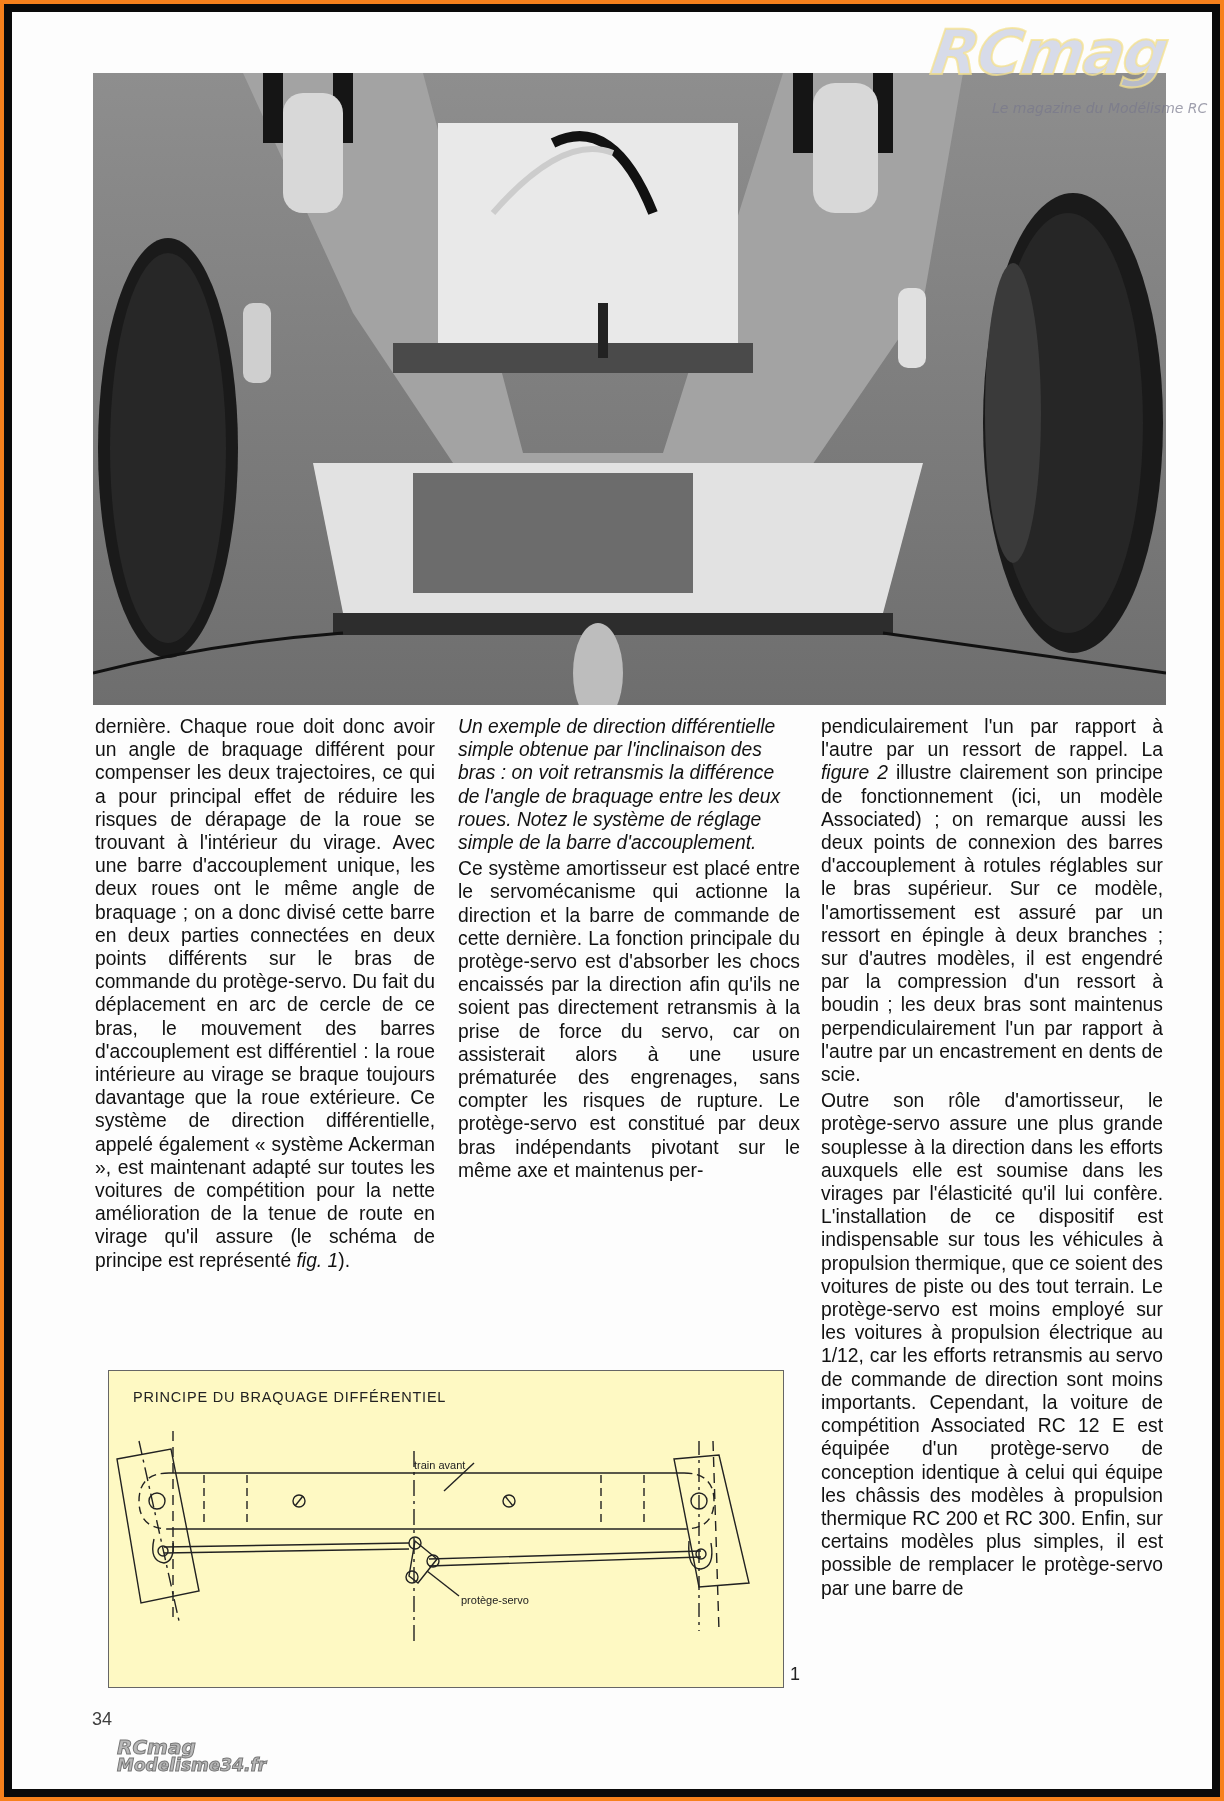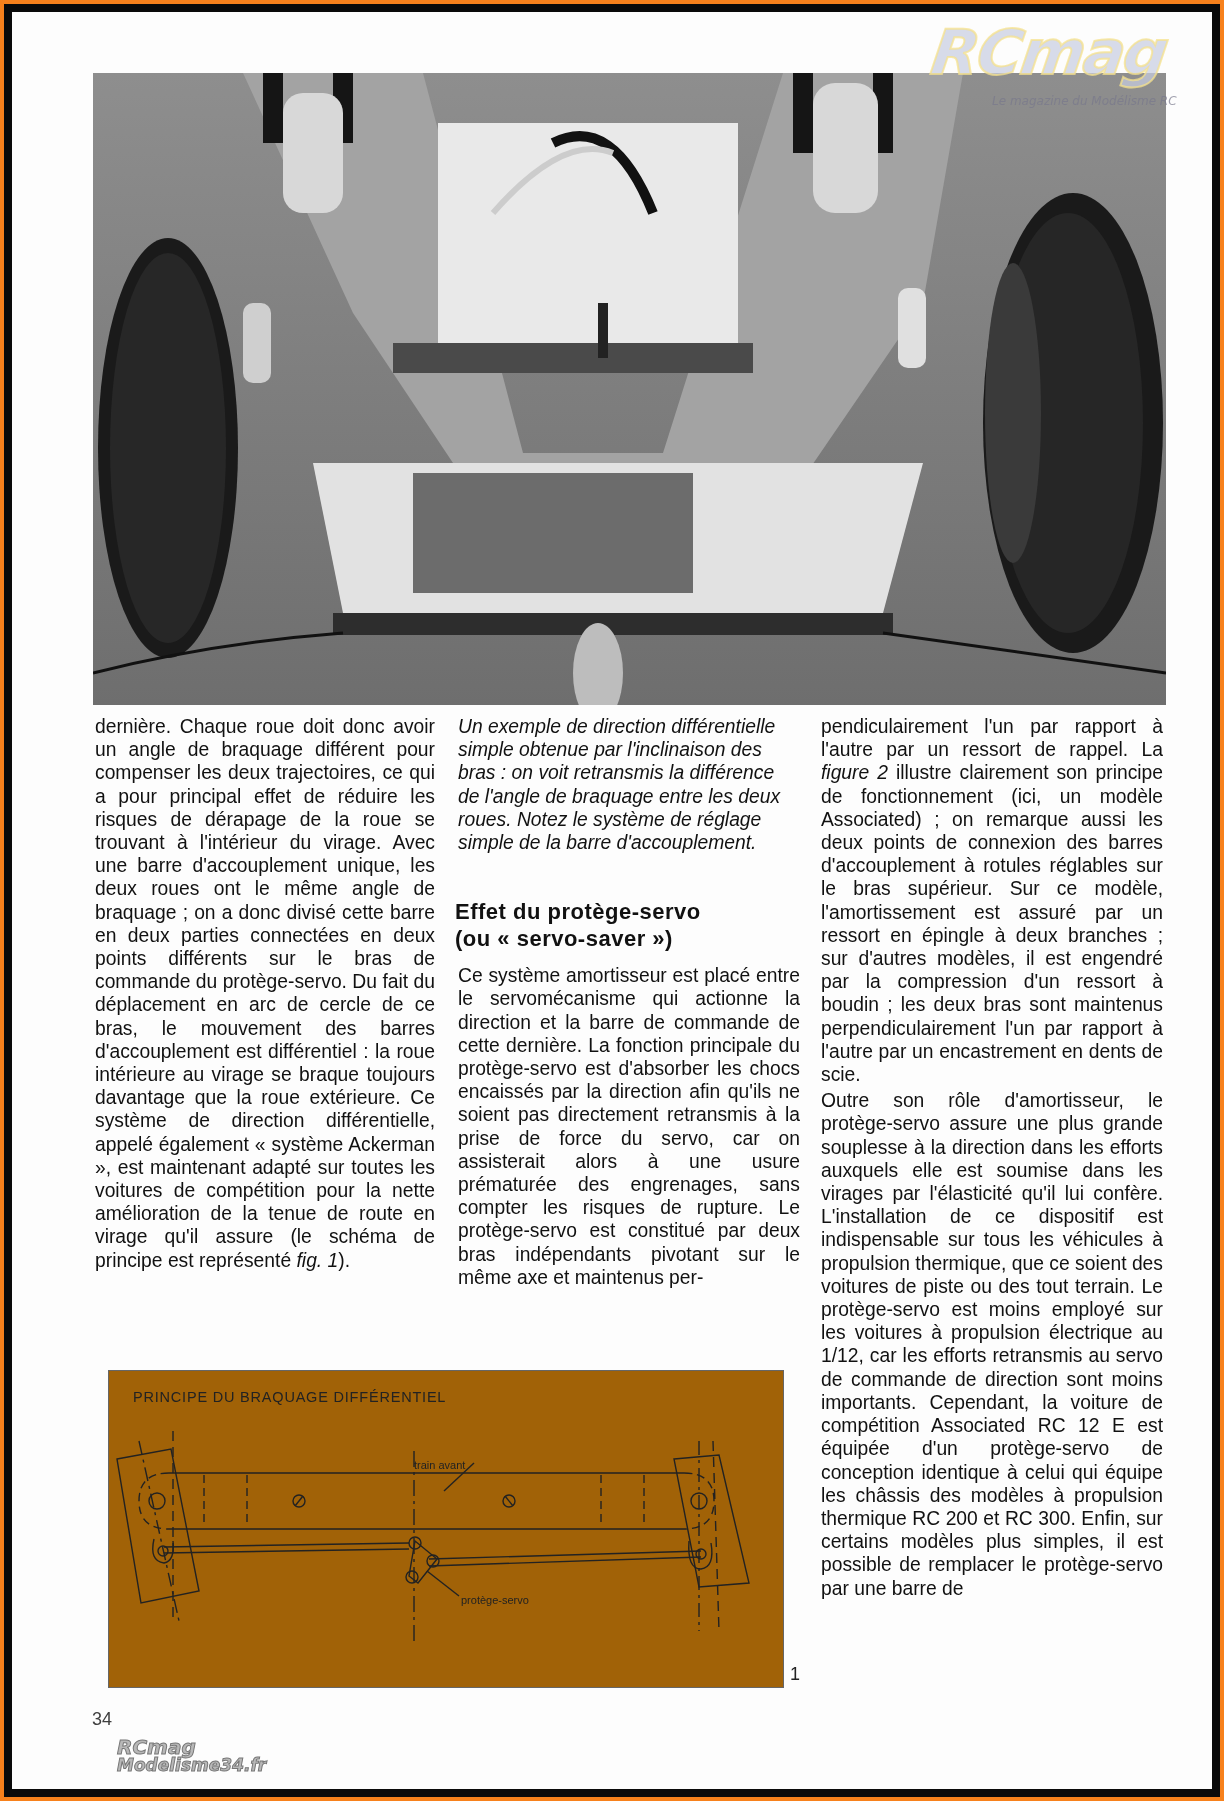--- a/index.html
+++ b/index.html
@@ -29,22 +29,22 @@
     font-weight: bold; font-style: italic;
     font-size: 62px; line-height: 62px;
     color: rgba(200,205,225,0.72);
     -webkit-text-stroke: 2px rgba(245,225,140,0.75);
     letter-spacing: -2px;
     transform: skewX(-8deg);
     display: inline-block;
   }
   .wm-top .tag {
     font-family: "DejaVu Sans", sans-serif; font-style: italic;
-    font-size: 12px; color: rgba(120,120,140,0.7);
-    margin-top: 10px; margin-left: 60px;
+    font-size: 14px; color: rgba(120,120,140,0.7);
+    margin-top: 16px; margin-left: 60px;
   }
   
   .photo {
     position: absolute; left: 81px; top: 61px; width: 1073px; height: 632px;
     background: #8f8f8f;
     overflow: hidden;
   }
   .photo svg { display: block; }
   
   .col {
@@ -62,21 +62,21 @@
   .heading {
     font-weight: bold; font-size: 22px; line-height: 27px;
     margin-top: 44px; margin-bottom: 12px;
     letter-spacing: 0.5px; text-align: left;
   }
   .it { font-style: italic; }
   
   .figure {
     position: absolute; left: 96px; top: 1358px; width: 674px; height: 316px;
     border: 1.5px solid #666;
-    background: #a16207;
+    background: #fef9c3;
   }
   .fig-title {
     position: absolute; left: 24px; top: 18px;
     font-size: 14.5px; letter-spacing: 0.8px; color: #222;
   }
   .fig-num {
     position: absolute; left: 778px; top: 1652px; font-size: 18px; color: #222;
   }
   .page-num {
     position: absolute; left: 80px; top: 1697px; font-size: 18px; color: #404040;
@@ -160,24 +160,20 @@
       <path d="M790 560 Q930 580 1073 600" stroke="#111" stroke-width="3" fill="none"></path>
     </svg>
   </div>
 
   <div class="col col1">
     <p><span>dernière. Chaque roue doit donc avoir un angle de braquage différent pour compenser les deux trajectoires, ce qui a pour principal effet de réduire les risques de dérapage de la roue se trouvant à l'intérieur du virage. Avec une barre d'accouplement unique, les deux roues ont le même angle de braquage ; on a donc divisé cette barre en deux parties connectées en deux points différents sur le bras de commande du protège-servo. Du fait du déplacement en arc de cercle de ce bras, le mouvement des barres d'accouplement est différentiel : la roue intérieure au virage se braque toujours davantage que la roue extérieure. Ce système de direction différentielle, appelé également « système Ackerman », est maintenant adapté sur toutes les voitures de compétition pour la nette amélioration de la tenue de route en virage qu'il assure (le schéma de principe est représenté </span><span class="it">fig. 1</span><span>).</span></p>
   </div>
 
   <div class="col col2">
     <p class="caption">Un exemple de direction différentielle simple obtenue par l'inclinaison des bras : on voit retransmis la différence de l'angle de braquage entre les deux roues. Notez le système de réglage simple de la barre d'accouplement.</p>
-    <div class="heading">
-      <span>Effet du protège-servo</span><br>
-      <span>(ou « servo-saver »)</span>
-    </div>
     <p>Ce système amortisseur est placé entre le servomécanisme qui actionne la direction et la barre de commande de cette dernière. La fonction principale du protège-servo est d'absorber les chocs encaissés par la direction afin qu'ils ne soient pas directement retransmis à la prise de force du servo, car on assisterait alors à une usure prématurée des engrenages, sans compter les risques de rupture. Le protège-servo est constitué par deux bras indépendants pivotant sur le même axe et maintenus per-</p>
   </div>
 
   <div class="col col3">
     <p><span>pendiculairement l'un par rapport à l'autre par un ressort de rappel. La </span><span class="it">figure 2</span><span> illustre clairement son principe de fonctionnement (ici, un modèle Associated) ; on remarque aussi les deux points de connexion des barres d'accouplement à rotules réglables sur le bras supérieur. Sur ce modèle, l'amortissement est assuré par un ressort en épingle à deux branches ; sur d'autres modèles, il est engendré par la compression d'un ressort à boudin ; les deux bras sont maintenus perpendiculairement l'un par rapport à l'autre par un encastrement en dents de scie.</span></p>
     <p>Outre son rôle d'amortisseur, le protège-servo assure une plus grande souplesse à la direction dans les efforts auxquels elle est soumise dans les virages par l'élasticité qu'il lui confère. L'installation de ce dispositif est indispensable sur tous les véhicules à propulsion thermique, que ce soient des voitures de piste ou des tout terrain. Le protège-servo est moins employé sur les voitures à propulsion électrique au 1/12, car les efforts retransmis au servo de commande de direction sont moins importants. Cependant, la voiture de compétition Associated RC 12 E est équipée d'un protège-servo de conception identique à celui qui équipe les châssis des modèles à propulsion thermique RC 200 et RC 300. Enfin, sur certains modèles plus simples, il est possible de remplacer le protège-servo par une barre de</p>
   </div>
 
   <div class="figure">
     <div class="fig-title">PRINCIPE DU BRAQUAGE DIFFÉRENTIEL</div>

